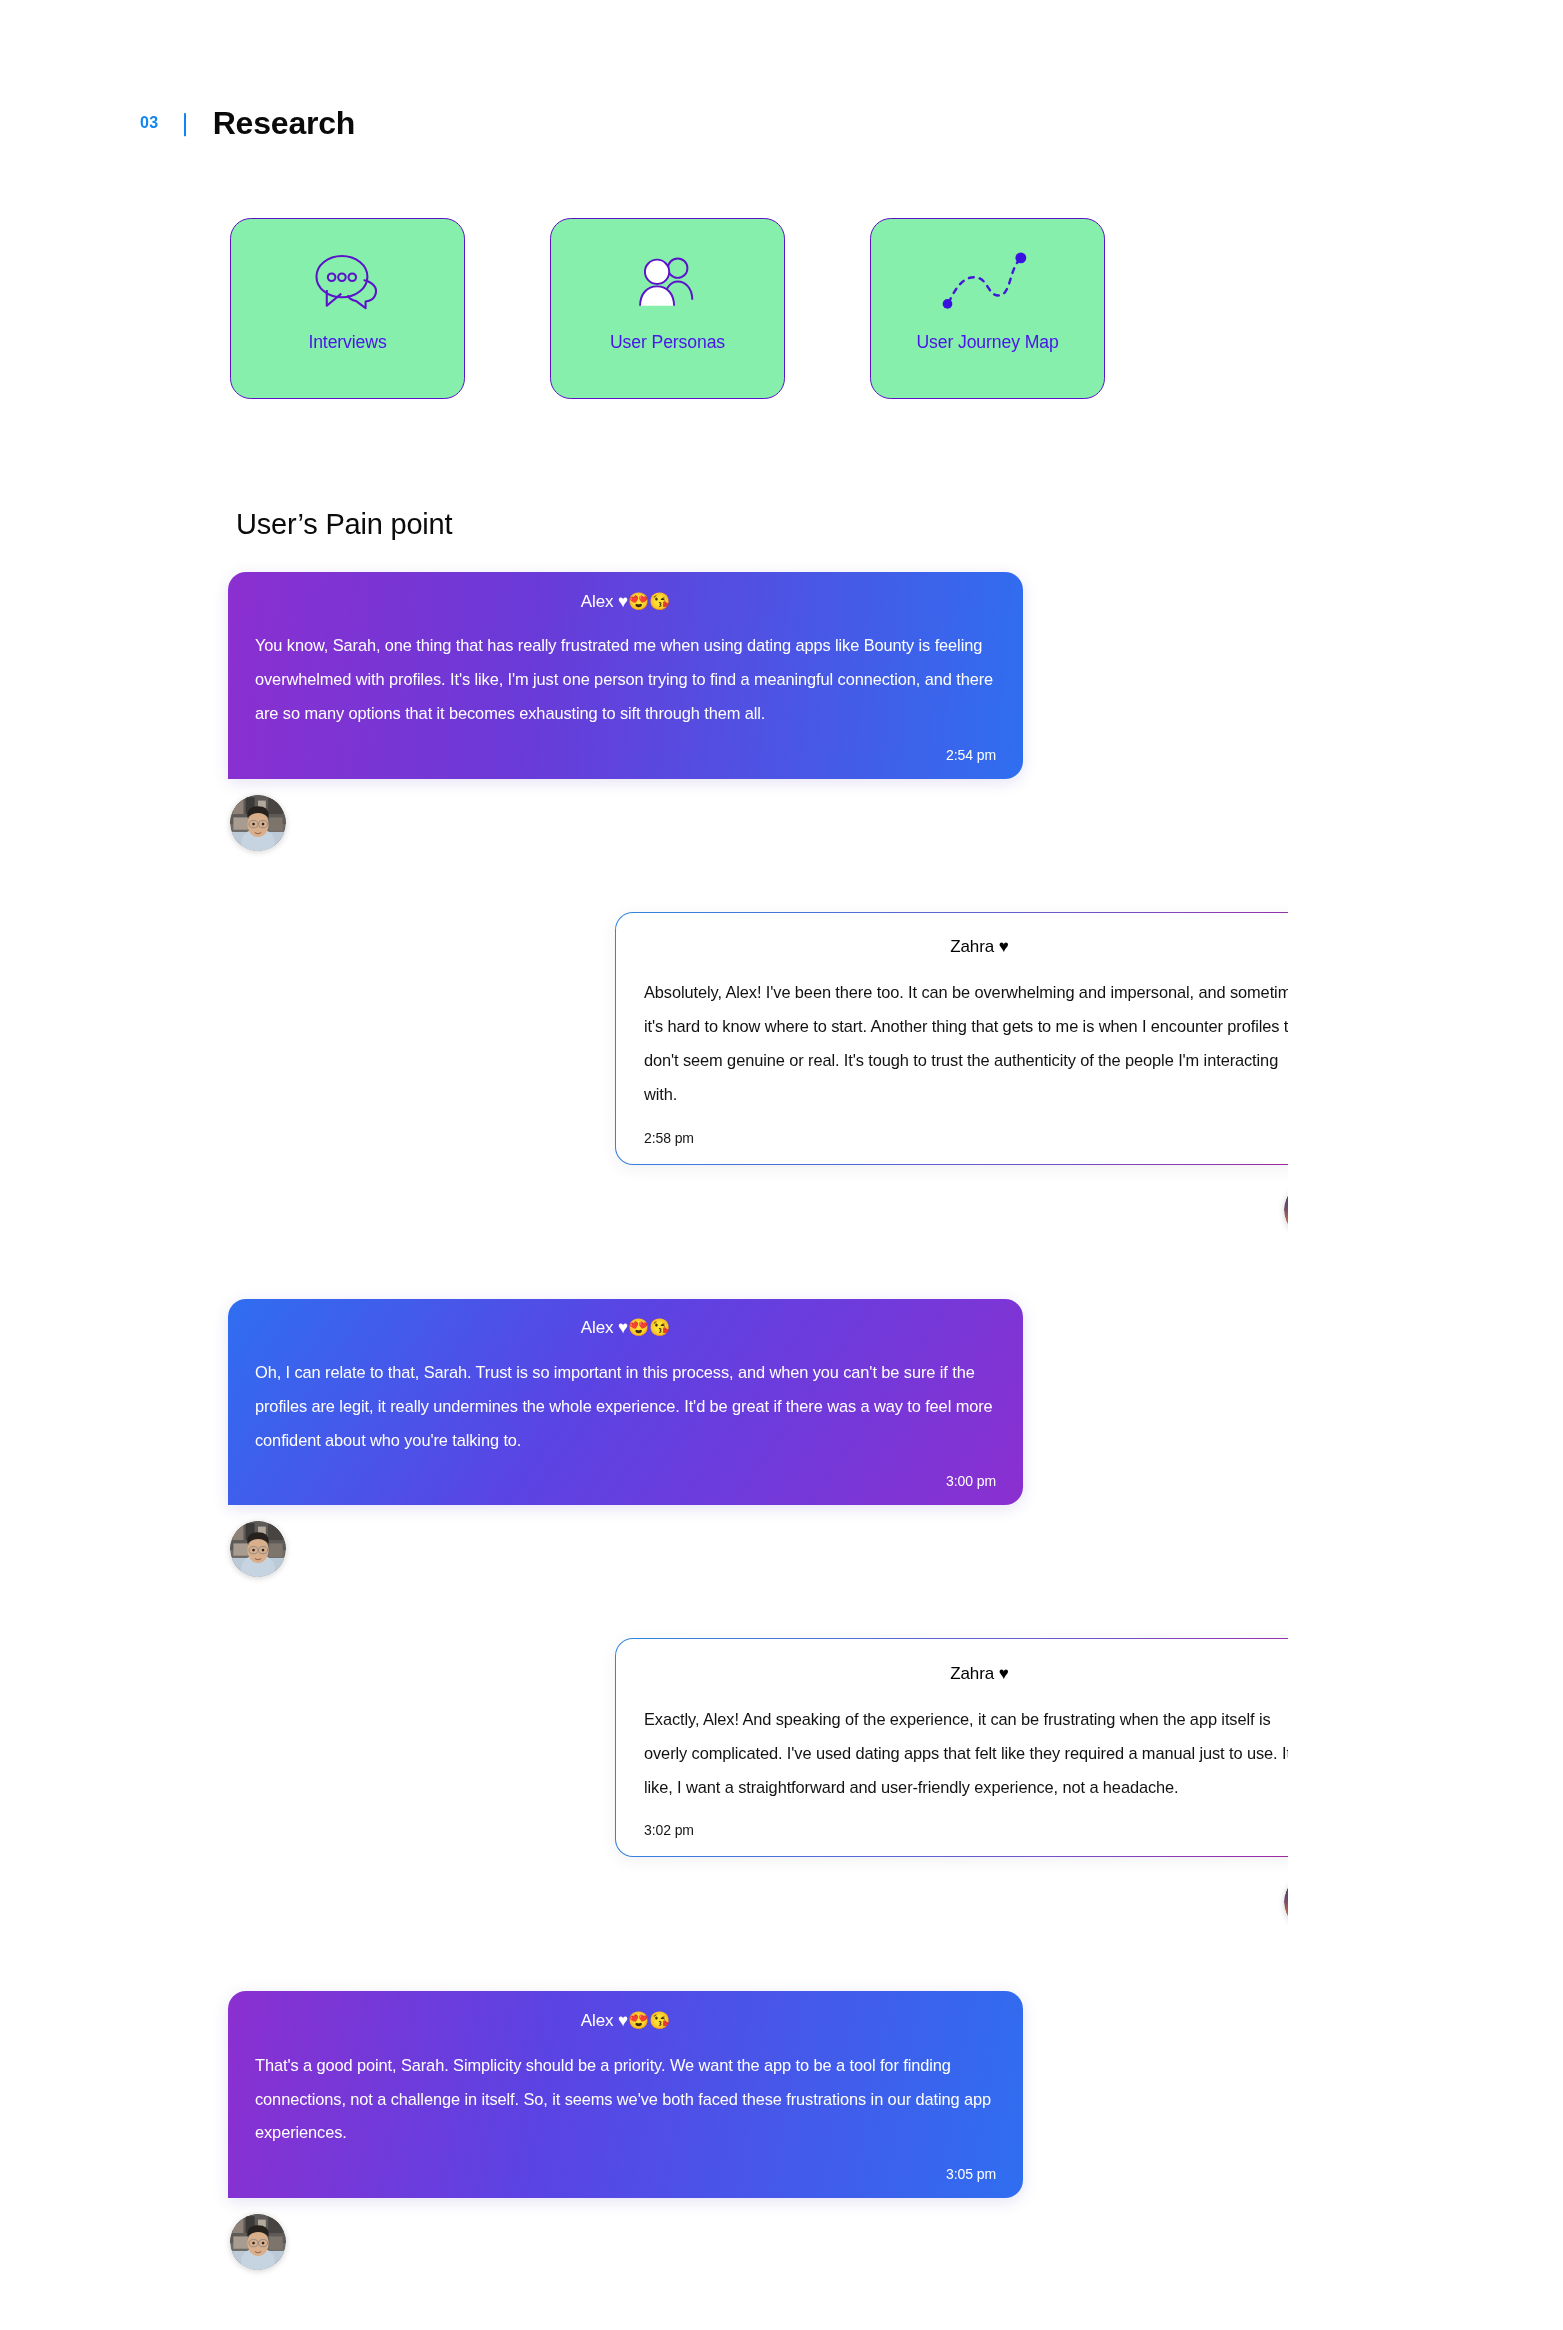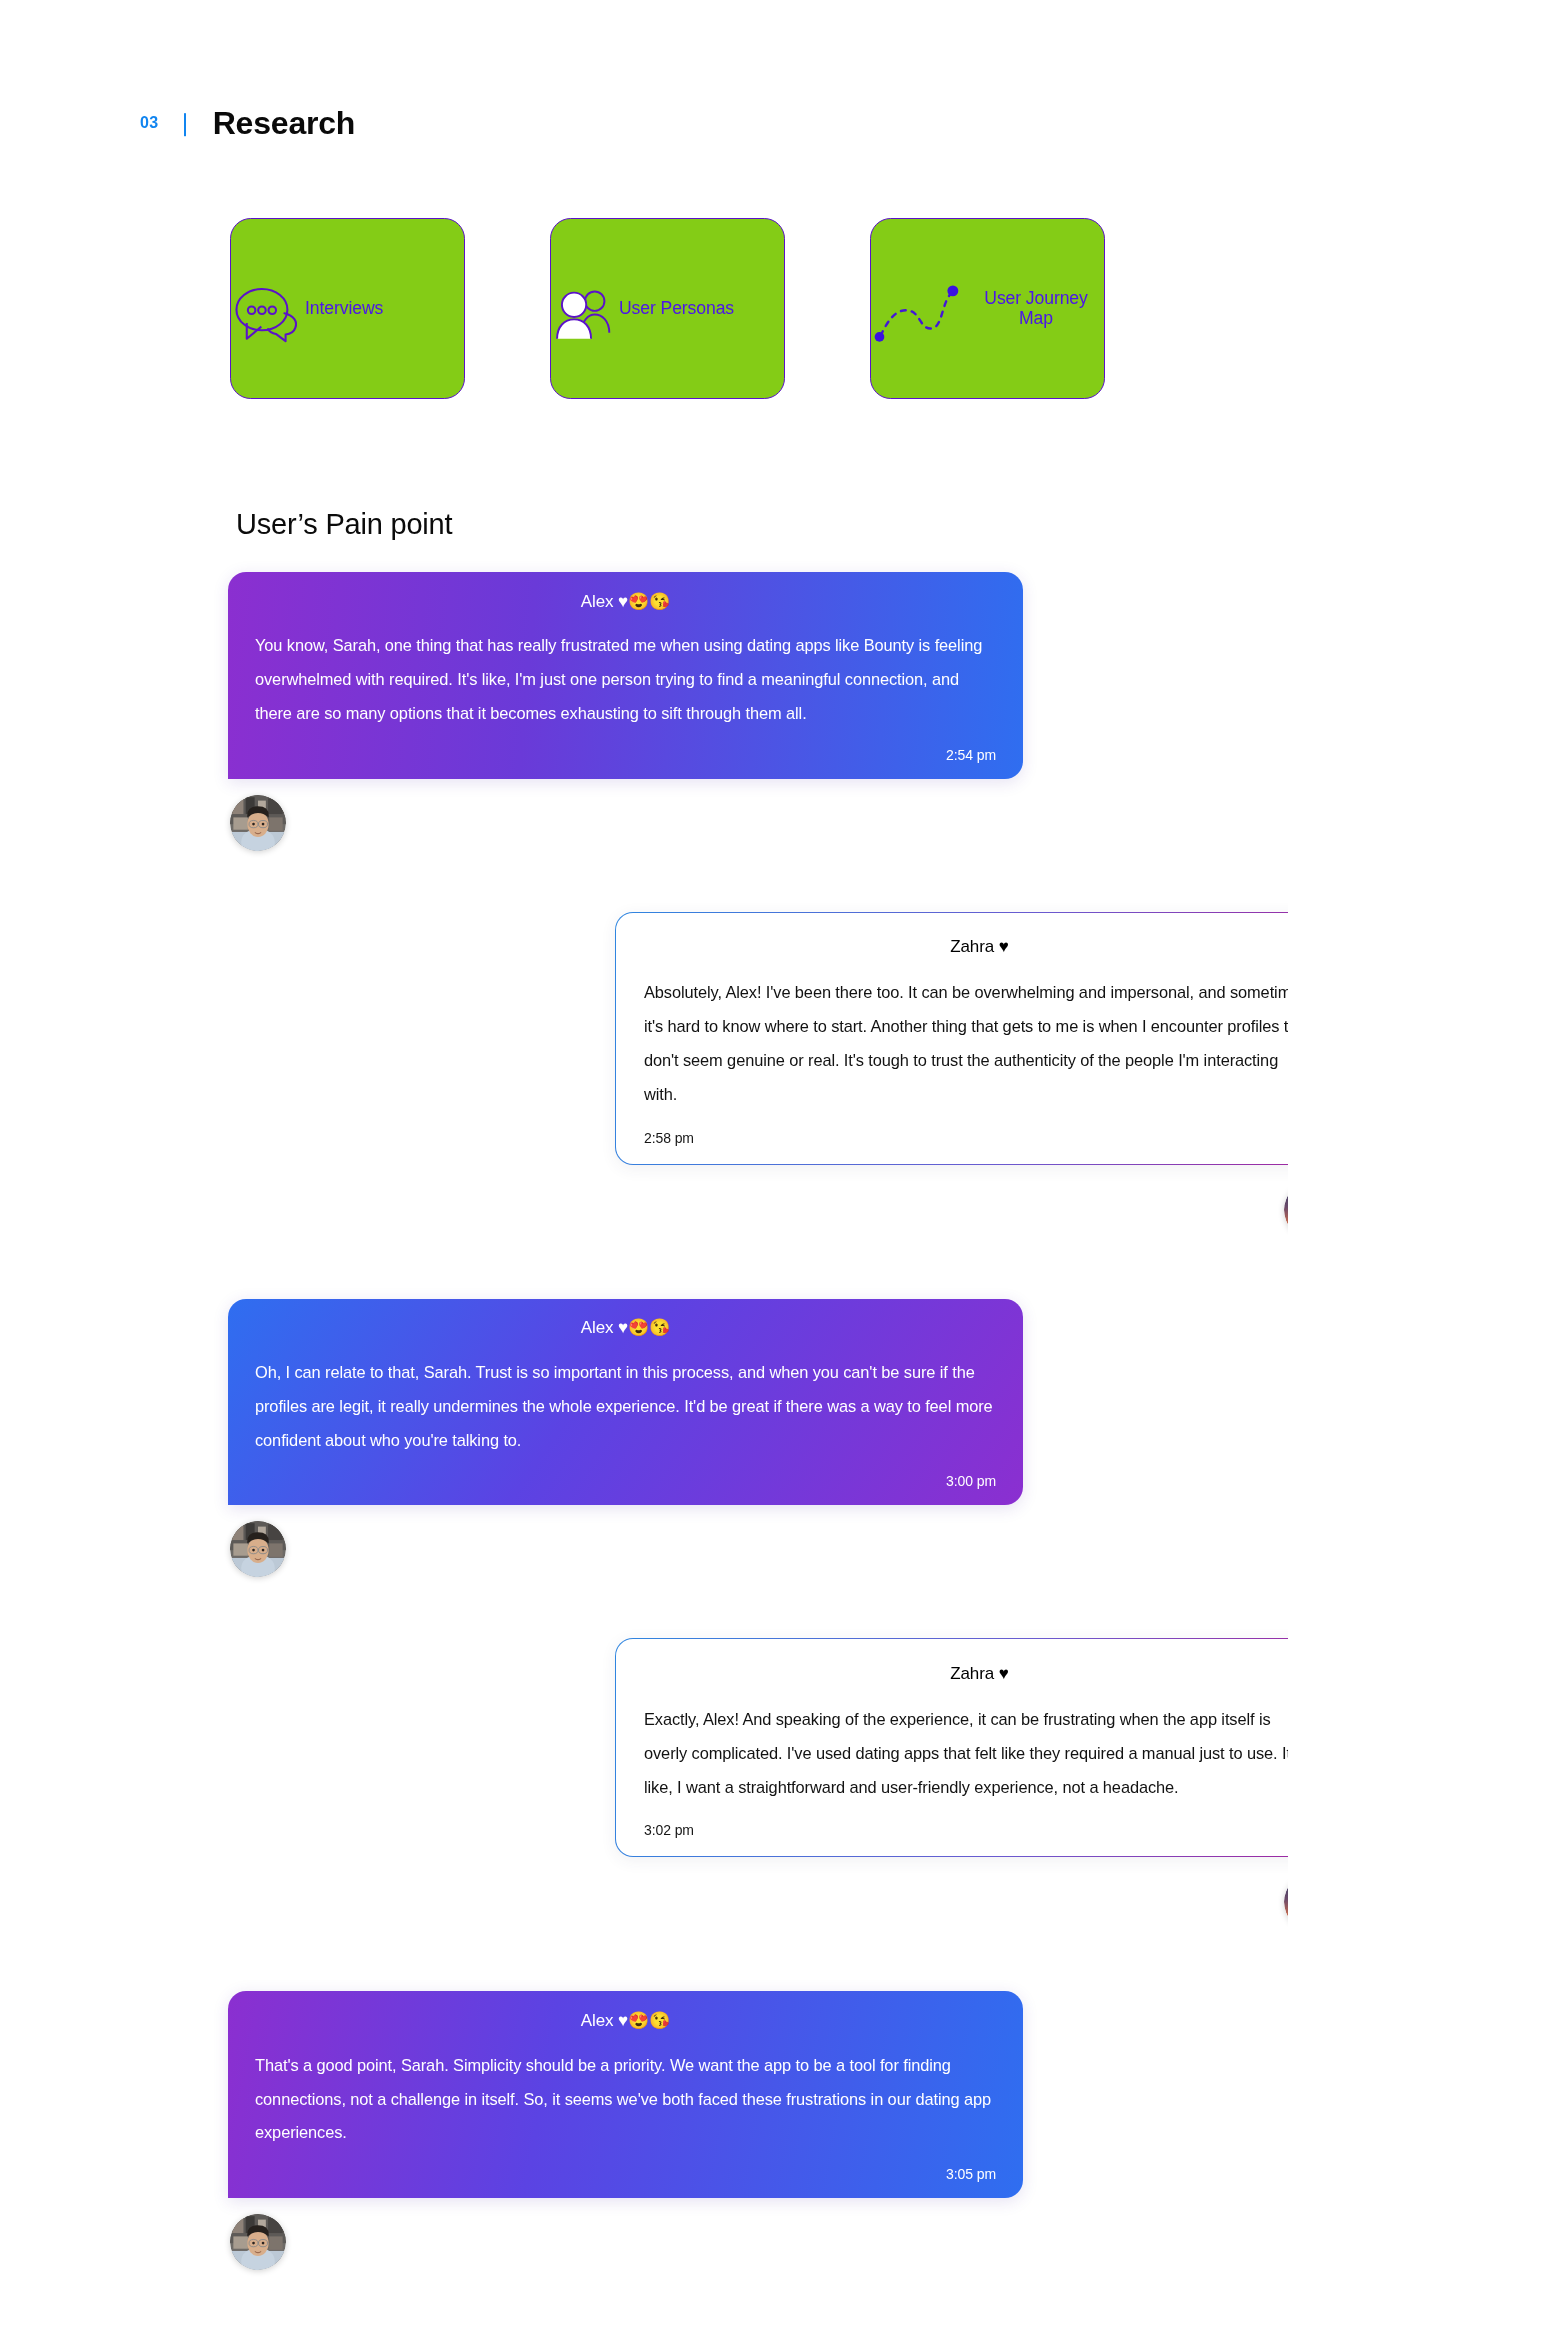--- a/index.html
+++ b/index.html
@@ -27,22 +27,22 @@
   .sec-title {
     font-size:32px; font-weight:700; color:#0a0a0a;
     letter-spacing:-0.2px; line-height:1;
   }
 
   
   .cards { position:absolute; left:230px; top:218px; display:flex; gap:85px; }
   .card {
     width:235px; height:181px;
     border:1.2px solid #5b12c9; border-radius:20.7px;
-    background:#84cc16;
-    display:flex; flex-direction:row; align-items:center; justify-content:flex-start;
+    background:#86efac;
+    display:flex; flex-direction:column; align-items:center; justify-content:flex-start;
     box-sizing:border-box;
   }
   .card .icon-wrap {
     height:103px; display:flex; align-items:center; justify-content:center;
     margin-top:11px;
   }
   .card-label {
     font-size:17.6px; color:#4b17e8; font-weight:400; letter-spacing:-0.1px;
     text-align:center; line-height:1.1;
   }
@@ -164,21 +164,21 @@
 
   </div>
 
   <div class="pain-title">User’s Pain point</div>
 
   <div class="chat">
 
     <div class="row">
       <div class="bubble-alex grad-a">
         <div class="bubble-name">Alex ♥😍😘</div>
-        <div class="bubble-text">You know, Sarah, one thing that has really frustrated me when using dating apps like Bounty is feeling overwhelmed with required. It's like, I'm just one person trying to find a meaningful connection, and there are so many options that it becomes exhausting to sift through them all.</div>
+        <div class="bubble-text">You know, Sarah, one thing that has really frustrated me when using dating apps like Bounty is feeling overwhelmed with profiles. It's like, I'm just one person trying to find a meaningful connection, and there are so many options that it becomes exhausting to sift through them all.</div>
         <div class="bubble-time">2:54 pm</div>
       </div>
       <div class="avatar av-left">
         <svg class="av-svg" viewBox="0 0 100 100">
           <defs>
               <clipPath id="c1">
                 <circle cx="50" cy="50" r="50"></circle>
               </clipPath>
             </defs>
           <g clip-path="url(#c1)">

